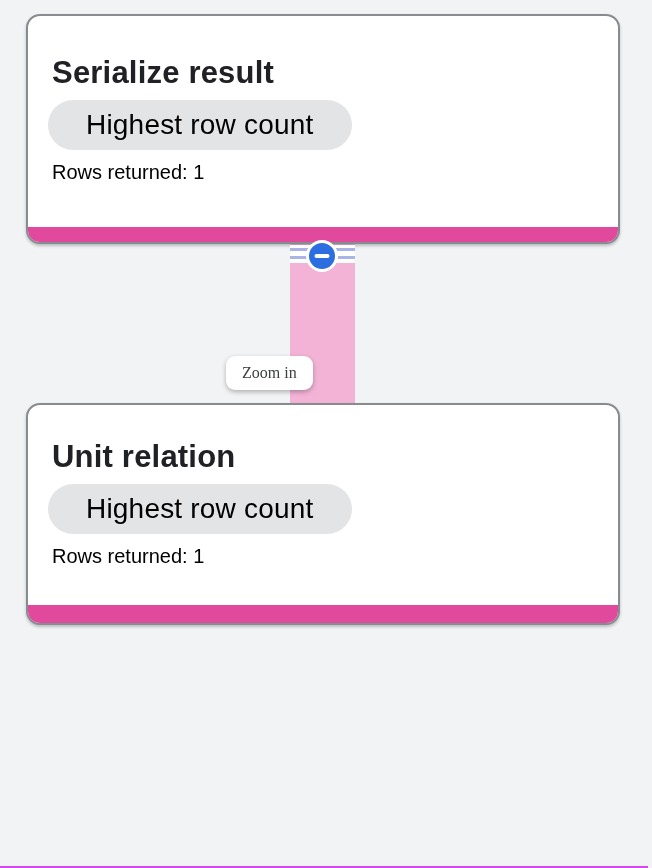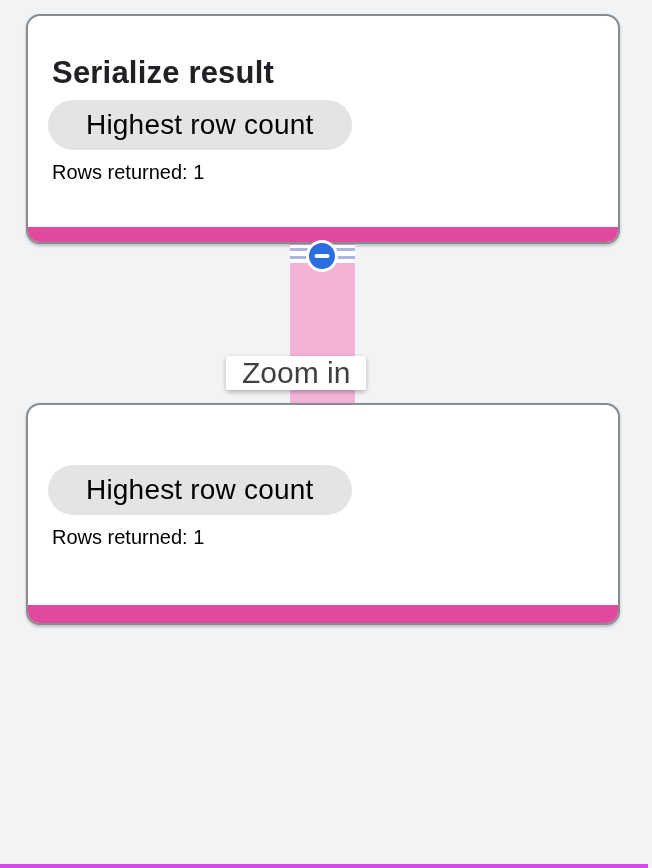--- a/index.html
+++ b/index.html
@@ -7,21 +7,21 @@
   body {
     font-family: "Liberation Sans", "DejaVu Sans", sans-serif;
     background: #f1f3f4;
     overflow: hidden;
   }
   .canvas {
     position: relative;
     width: 648px;
     height: 868px;
     background: #f1f3f4;
-    border-bottom: 4px solid #d946ef;
+    border-bottom: 2px solid #d946ef;
   }
   
   .plan-node {
     position: absolute;
     left: 26px;
     width: 594px;
     background: #ffffff;
     border: 2px solid #878c91;
     border-radius: 14px;
     box-shadow: 0 2px 3px rgba(60,64,67,0.30);
@@ -126,25 +126,26 @@
   
   .tooltip {
     position: absolute;
     left: 226px;
     top: 356px;
     height: 34px;
     line-height: 34px;
     padding: 0 16px;
     background: #ffffff;
     color: #3c4043;
-    font-size: 30px;
-    border-radius: 2px;
+    font-size: 16px;
+    border-radius: 9px;
     box-shadow: 0 2px 5px rgba(0,0,0,0.28);
     z-index: 6;
     white-space: nowrap;
+    font-family: Liberation Serif, serif;
   }
 </style>
 </head>
 <body>
 
 <div class="canvas">
 
   <div class="plan-node node-1">
     <div class="node-content">
       <div class="node-title">Serialize result</div>
@@ -160,19 +161,20 @@
     <div class="stripe-line l2"></div>
   </div>
   <div class="collapse-btn">
     <span class="minus-glyph"></span>
   </div>
 
   <div class="tooltip">Zoom in</div>
 
   <div class="plan-node node-2">
     <div class="node-content">
+      <div class="node-title">Unit relation</div>
       <div class="node-badge">Highest row count</div>
       <div class="node-stats">Rows returned: 1</div>
     </div>
     <div class="metric-bar"></div>
   </div>
 
 </div>
 
 </body></html>

